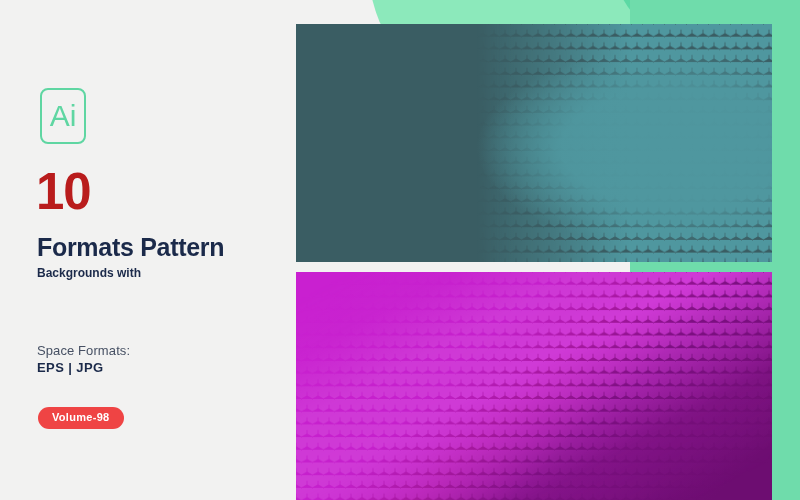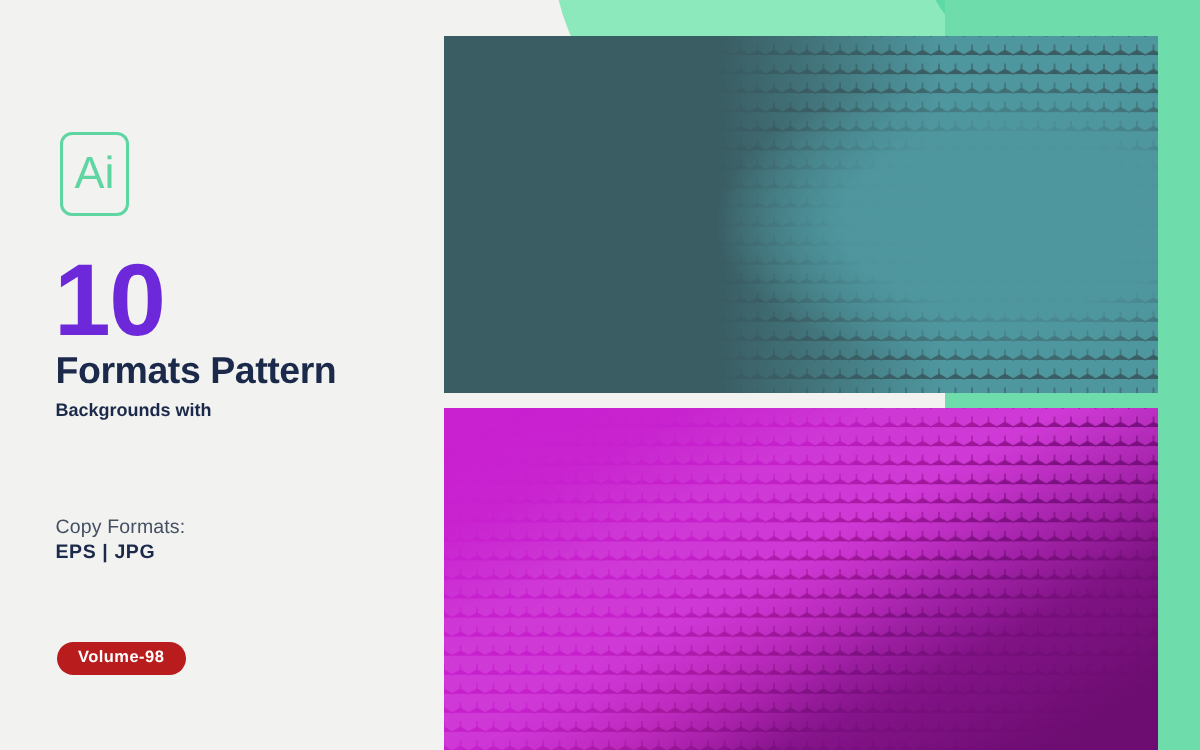--- a/index.html
+++ b/index.html
@@ -65,23 +65,23 @@
     font-size:30px;
     line-height:1;
     color:#5fd6a2;
     letter-spacing:0px;
     font-weight:400;
   }
 
   .count {
     position:absolute;
     left:36px; top:166px;
-    font-size:68px;
-    font-weight:bold;
-    color:#6d28d9;
+    font-size:51px;
+    font-weight:bold;
+    color:#b91c1c;
     letter-spacing:-1px;
     line-height:1;
   }
 
   .headline {
     position:absolute;
     left:37px; top:234px;
     font-size:25px;
     font-weight:bold;
     color:#1b2a4a;
@@ -109,24 +109,24 @@
     position:absolute;
     left:37px; top:360px;
     font-size:13px;
     font-weight:bold;
     color:#1b2a4a;
     letter-spacing:0.4px;
   }
 
   .volume-badge {
     position:absolute;
-    left:38px; top:428px;
+    left:38px; top:407px;
     padding:5px 14px 6px 14px;
     border-radius:11px;
-    background:#b91c1c;
+    background:#ef4444;
     color:#ffffff;
     font-size:11px;
     font-weight:bold;
     letter-spacing:0.3px;
     line-height:1;
   }
 
   
   .banner {
     position:absolute;
@@ -160,21 +160,21 @@
   </div>
 
   <div class="count">10</div>
 
   <div class="headline">Formats Pattern</div>
 
   <div class="subline">
     <div>Backgrounds with</div>
   </div>
 
-  <div class="formats-label">Copy Formats:</div>
+  <div class="formats-label">Space Formats:</div>
   <div class="formats-value">EPS  |  JPG</div>
 
   <div class="volume-badge">Volume-98</div>
 </div>
 
 <div class="banner banner-teal">
   <svg viewBox="0 0 476 238" preserveAspectRatio="none">
     <defs>
       <pattern id="hexTeal" width="11" height="12.7" patternUnits="userSpaceOnUse">
         <polygon points="5.5,0.4 10.6,3.3 10.6,9.3 5.5,12.3 0.4,9.3 0.4,3.3" fill="#4f979f"></polygon>

